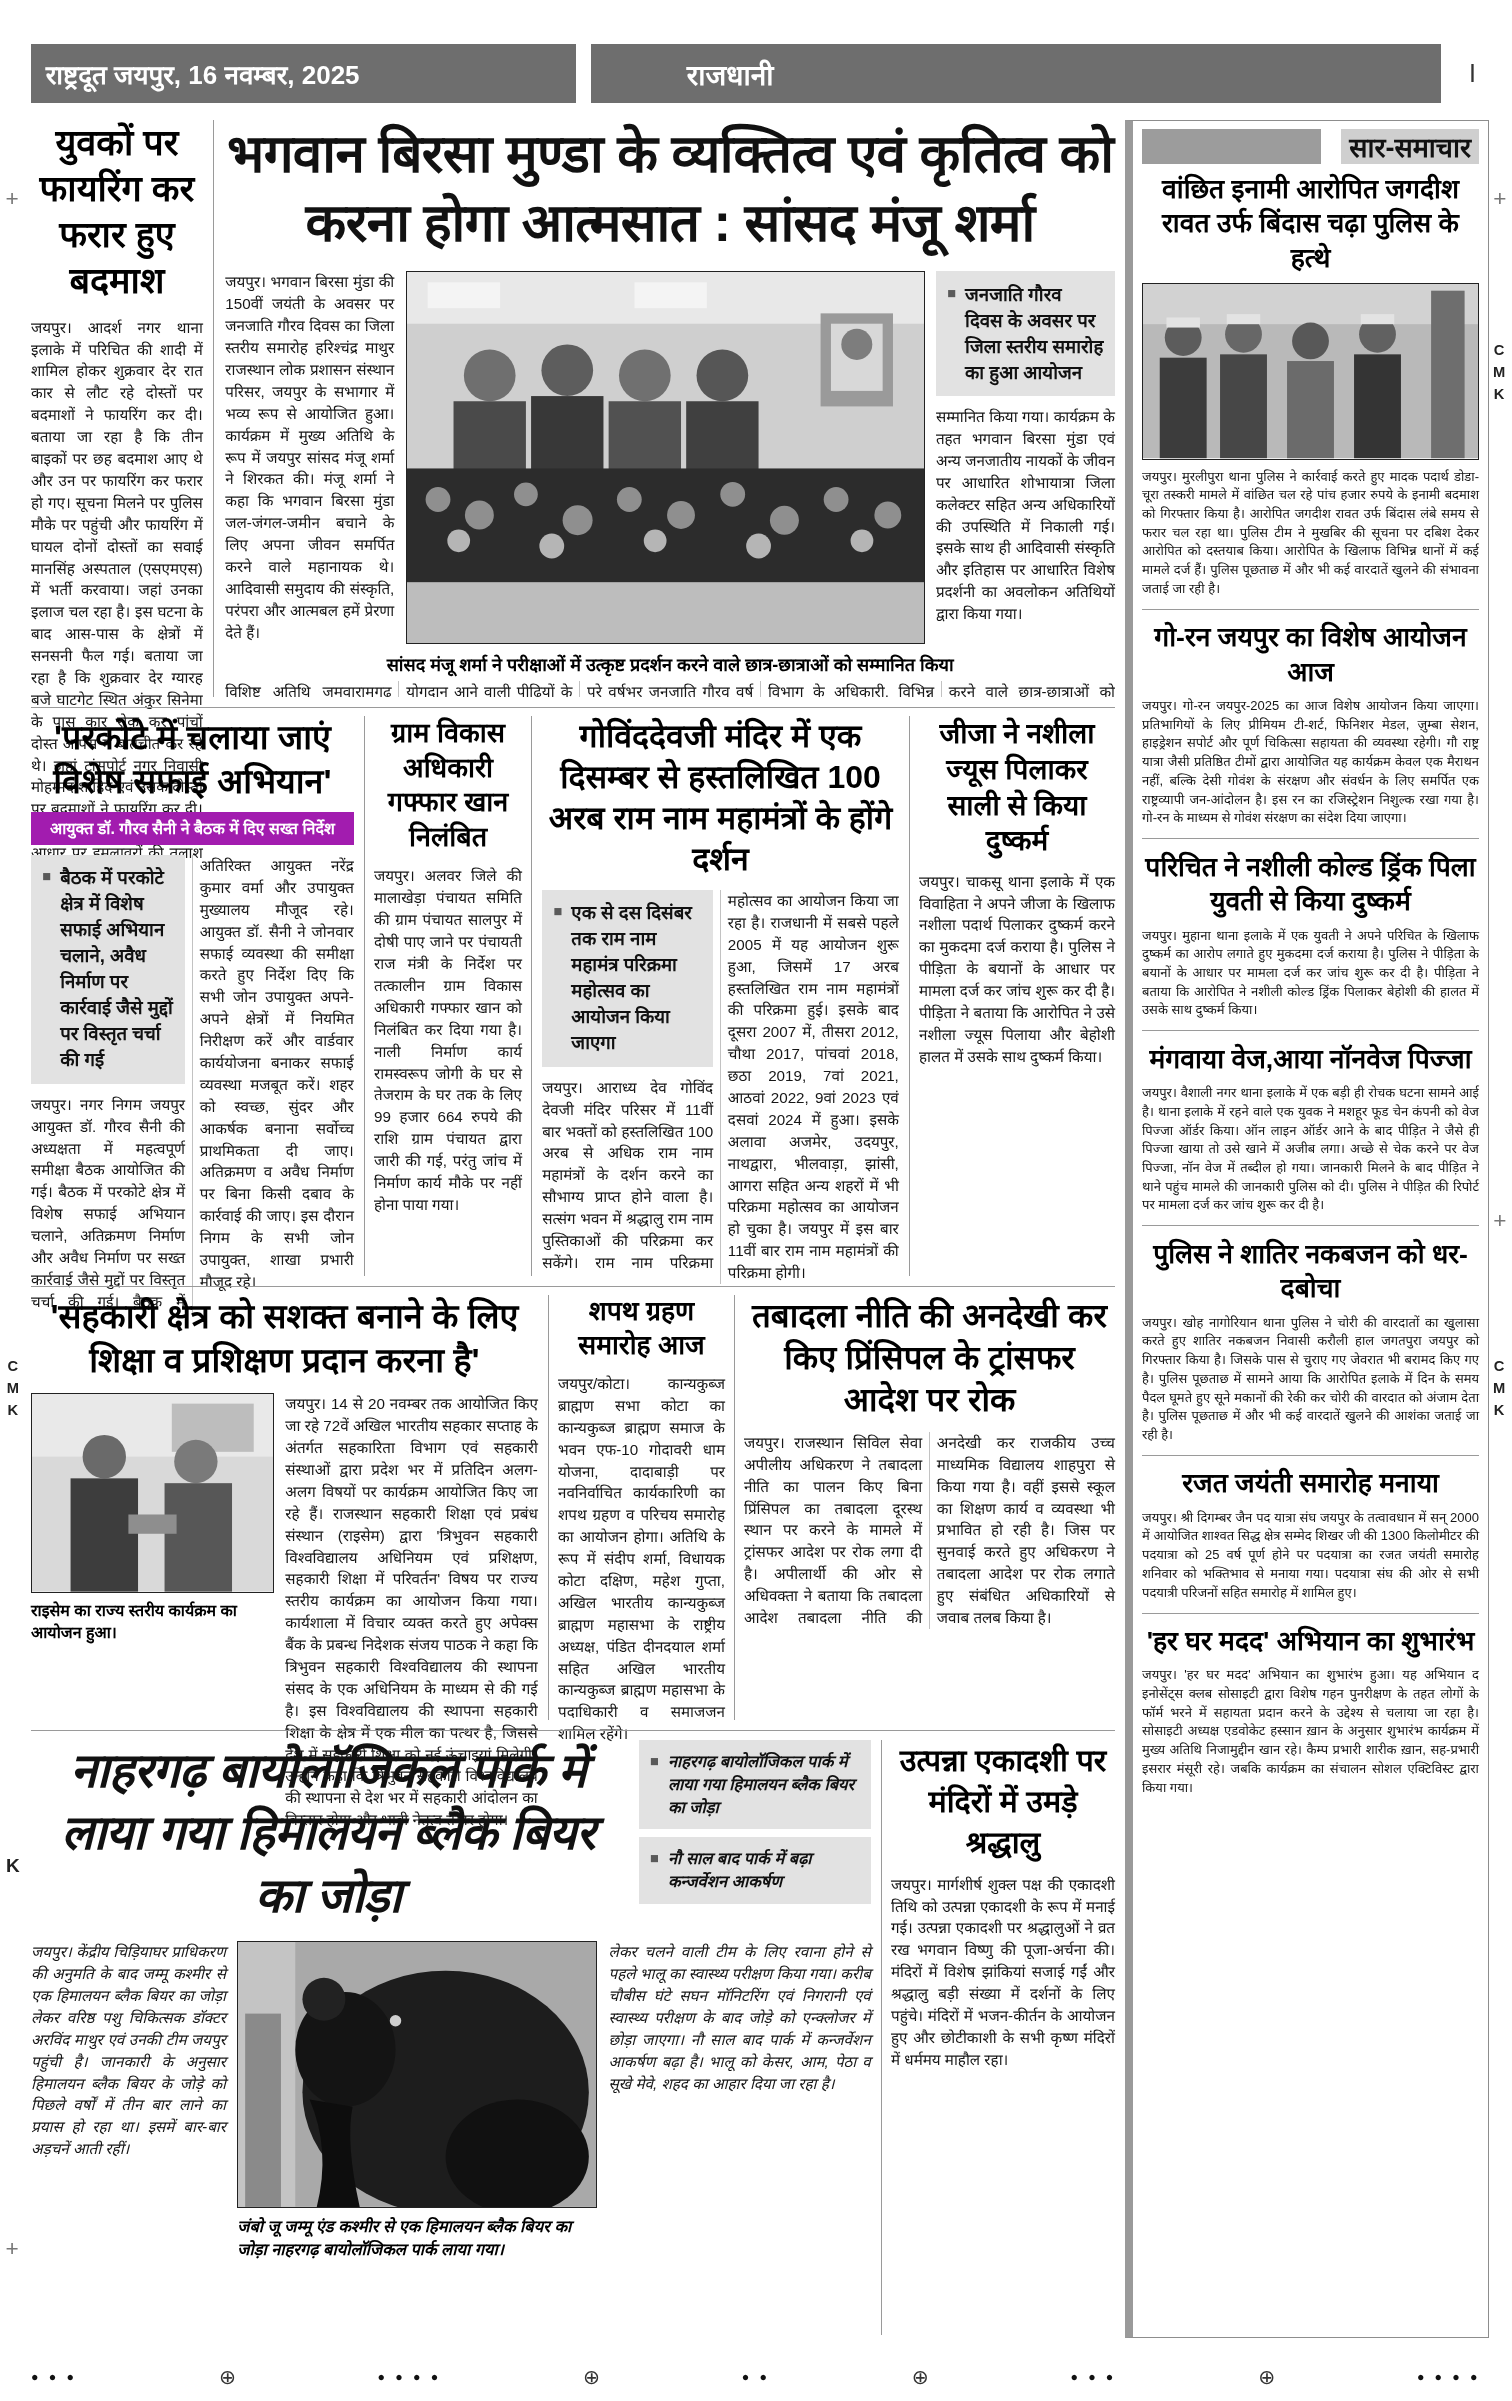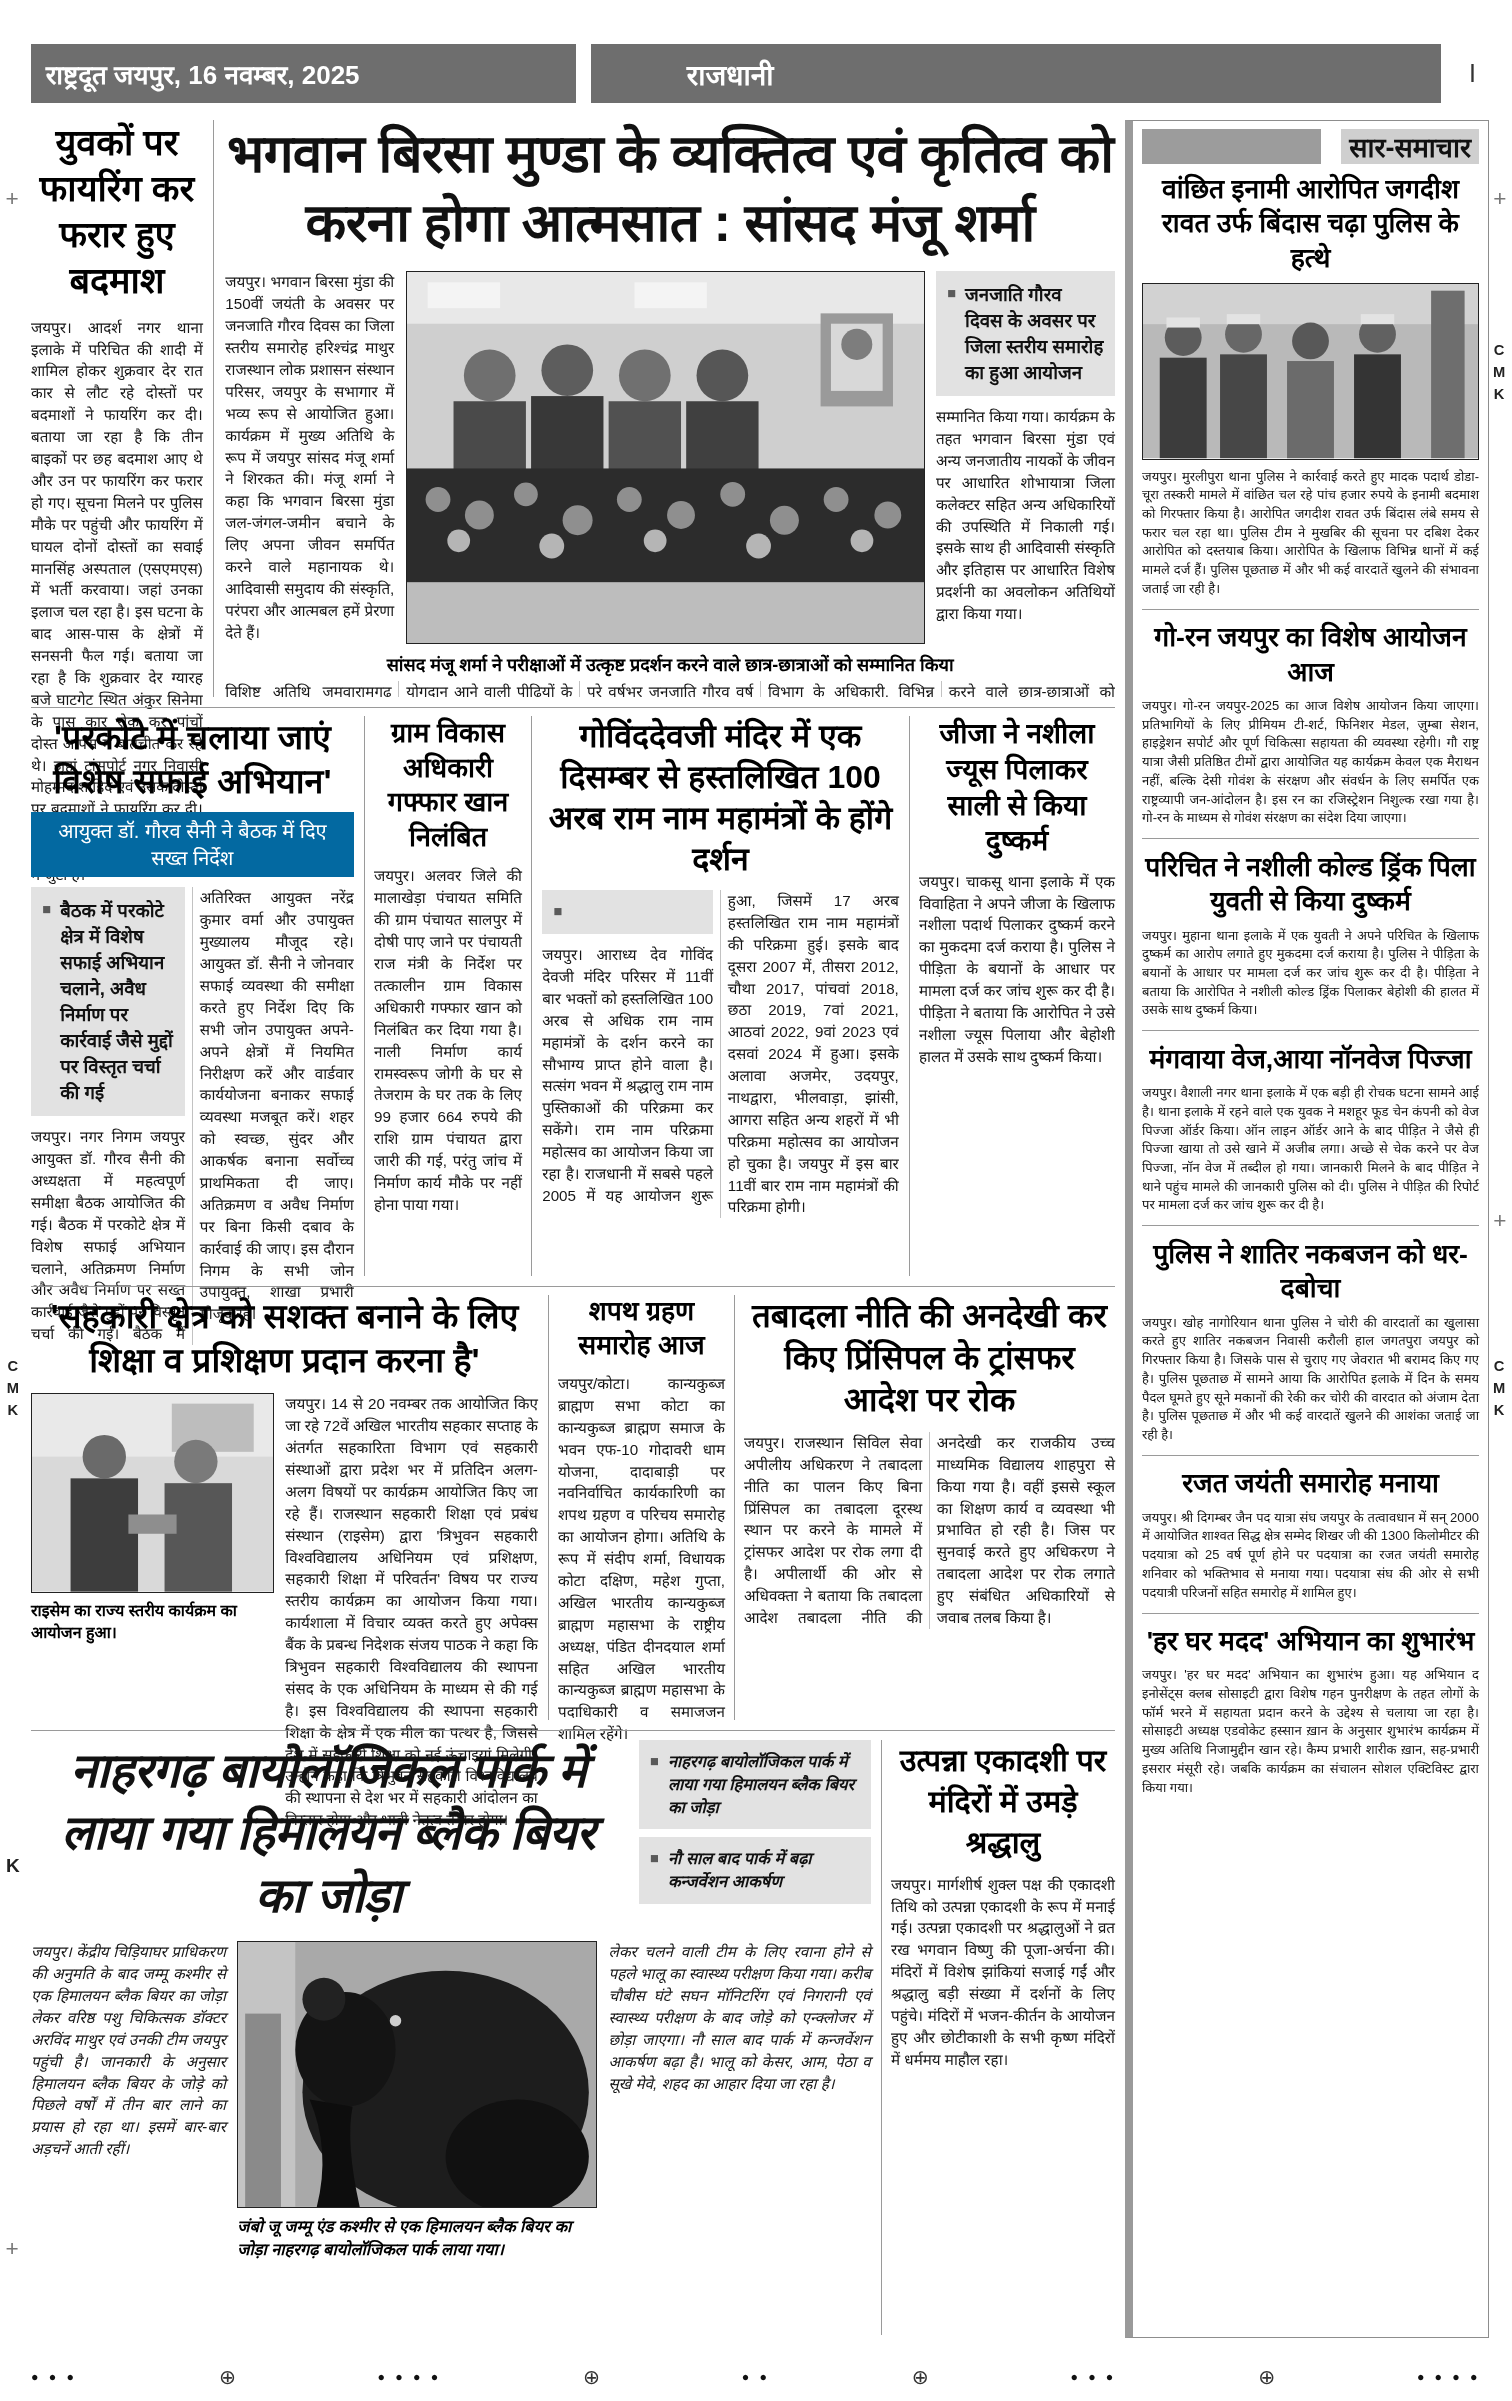--- a/index.html
+++ b/index.html
@@ -44,21 +44,21 @@
   .rail-head .ttl { background:#cfcfcf; padding:0 8px; font-size:27px; font-weight:bold; display:flex; align-items:center; }
   .rail h3 { font-size:26.5px; text-align:center; line-height:1.3; }
   .rail .body-txt { font-size:13px; }
   .rail-photo { width:100%; border:1.7px solid #222; }
   .rail .hrule { margin:2.3px 0; }
 
   
   .band2 { position:absolute; top:707px; left:31px; width:1084px; height:569px; border-top:1.1px solid #9a9a9a; display:flex; padding-top:8px; }
   .b2a { width:333px; padding-right:10.2px; }
   .b2a h2 { font-size:34px; text-align:center; margin-bottom:9px; }
-  .subhead-bar { background:#0369a1; color:#fff; font-weight:normal; font-size:20px; text-align:center; padding:5.6px 8px; margin-bottom:10.2px; line-height:1.35; }
+  .subhead-bar { background:#a21caf; color:#fff; font-weight:bold; font-size:16px; text-align:center; padding:5.6px 8px; margin-bottom:10.2px; line-height:1.35; }
   .b2b { width:167px; padding:0 9px; }
   .b2b h2 { font-size:27px; text-align:center; margin-bottom:11.3px; }
   .b2c { width:378px; padding:0 10.2px; }
   .b2c h2 { font-size:32px; text-align:center; margin-bottom:10.2px; }
   .b2d { flex:1; padding-left:9px; }
   .b2d h2 { font-size:28px; text-align:center; margin-bottom:11.3px; }
   .band2 .gray-box { margin-bottom:10.2px; break-inside:avoid; }
 
   
   .band3 { position:absolute; top:1286px; left:31px; width:1084px; height:434px; border-top:1.1px solid #9a9a9a; display:flex; padding-top:8px; }
@@ -185,20 +185,21 @@
     </div>
     <div class="b2b vrule">
       <h2 class="hl">ग्राम विकास अधिकारी गफ्फार खान निलंबित</h2>
       <div class="body-txt">जयपुर। अलवर जिले की मालाखेड़ा पंचायत समिति की ग्राम पंचायत सालपुर में दोषी पाए जाने पर पंचायती राज मंत्री के निर्देश पर तत्कालीन ग्राम विकास अधिकारी गफ्फार खान को निलंबित कर दिया गया है। नाली निर्माण कार्य रामस्वरूप जोगी के घर से तेजराम के घर तक के लिए 99 हजार 664 रुपये की राशि ग्राम पंचायत द्वारा जारी की गई, परंतु जांच में निर्माण कार्य मौके पर नहीं होना पाया गया।</div>
     </div>
     <div class="b2c vrule">
       <h2 class="hl">गोविंददेवजी मंदिर में एक दिसम्बर से हस्तलिखित 100 अरब राम नाम महामंत्रों के होंगे दर्शन</h2>
       <div class="cols2">
         <div class="gray-box">
           <span class="sq">■</span>
+          <span class="bx-t">एक से दस दिसंबर तक राम नाम महामंत्र परिक्रमा महोत्सव का आयोजन किया जाएगा</span>
         </div>
         <div class="body-txt">जयपुर। आराध्य देव गोविंद देवजी मंदिर परिसर में 11वीं बार भक्तों को हस्तलिखित 100 अरब से अधिक राम नाम महामंत्रों के दर्शन करने का सौभाग्य प्राप्त होने वाला है। सत्संग भवन में श्रद्धालु राम नाम पुस्तिकाओं की परिक्रमा कर सकेंगे। राम नाम परिक्रमा महोत्सव का आयोजन किया जा रहा है। राजधानी में सबसे पहले 2005 में यह आयोजन शुरू हुआ, जिसमें 17 अरब हस्तलिखित राम नाम महामंत्रों की परिक्रमा हुई। इसके बाद दूसरा 2007 में, तीसरा 2012, चौथा 2017, पांचवां 2018, छठा 2019, 7वां 2021, आठवां 2022, 9वां 2023 एवं दसवां 2024 में हुआ। इसके अलावा अजमेर, उदयपुर, नाथद्वारा, भीलवाड़ा, झांसी, आगरा सहित अन्य शहरों में भी परिक्रमा महोत्सव का आयोजन हो चुका है। जयपुर में इस बार 11वीं बार राम नाम महामंत्रों की परिक्रमा होगी।</div>
       </div>
     </div>
     <div class="b2d vrule">
       <h2 class="hl">जीजा ने नशीला ज्यूस पिलाकर साली से किया दुष्कर्म</h2>
       <div class="body-txt">जयपुर। चाकसू थाना इलाके में एक विवाहिता ने अपने जीजा के खिलाफ नशीला पदार्थ पिलाकर दुष्कर्म करने का मुकदमा दर्ज कराया है। पुलिस ने पीड़िता के बयानों के आधार पर मामला दर्ज कर जांच शुरू कर दी है। पीड़िता ने बताया कि आरोपित ने उसे नशीला ज्यूस पिलाया और बेहोशी हालत में उसके साथ दुष्कर्म किया।</div>
     </div>
   </div>
 

